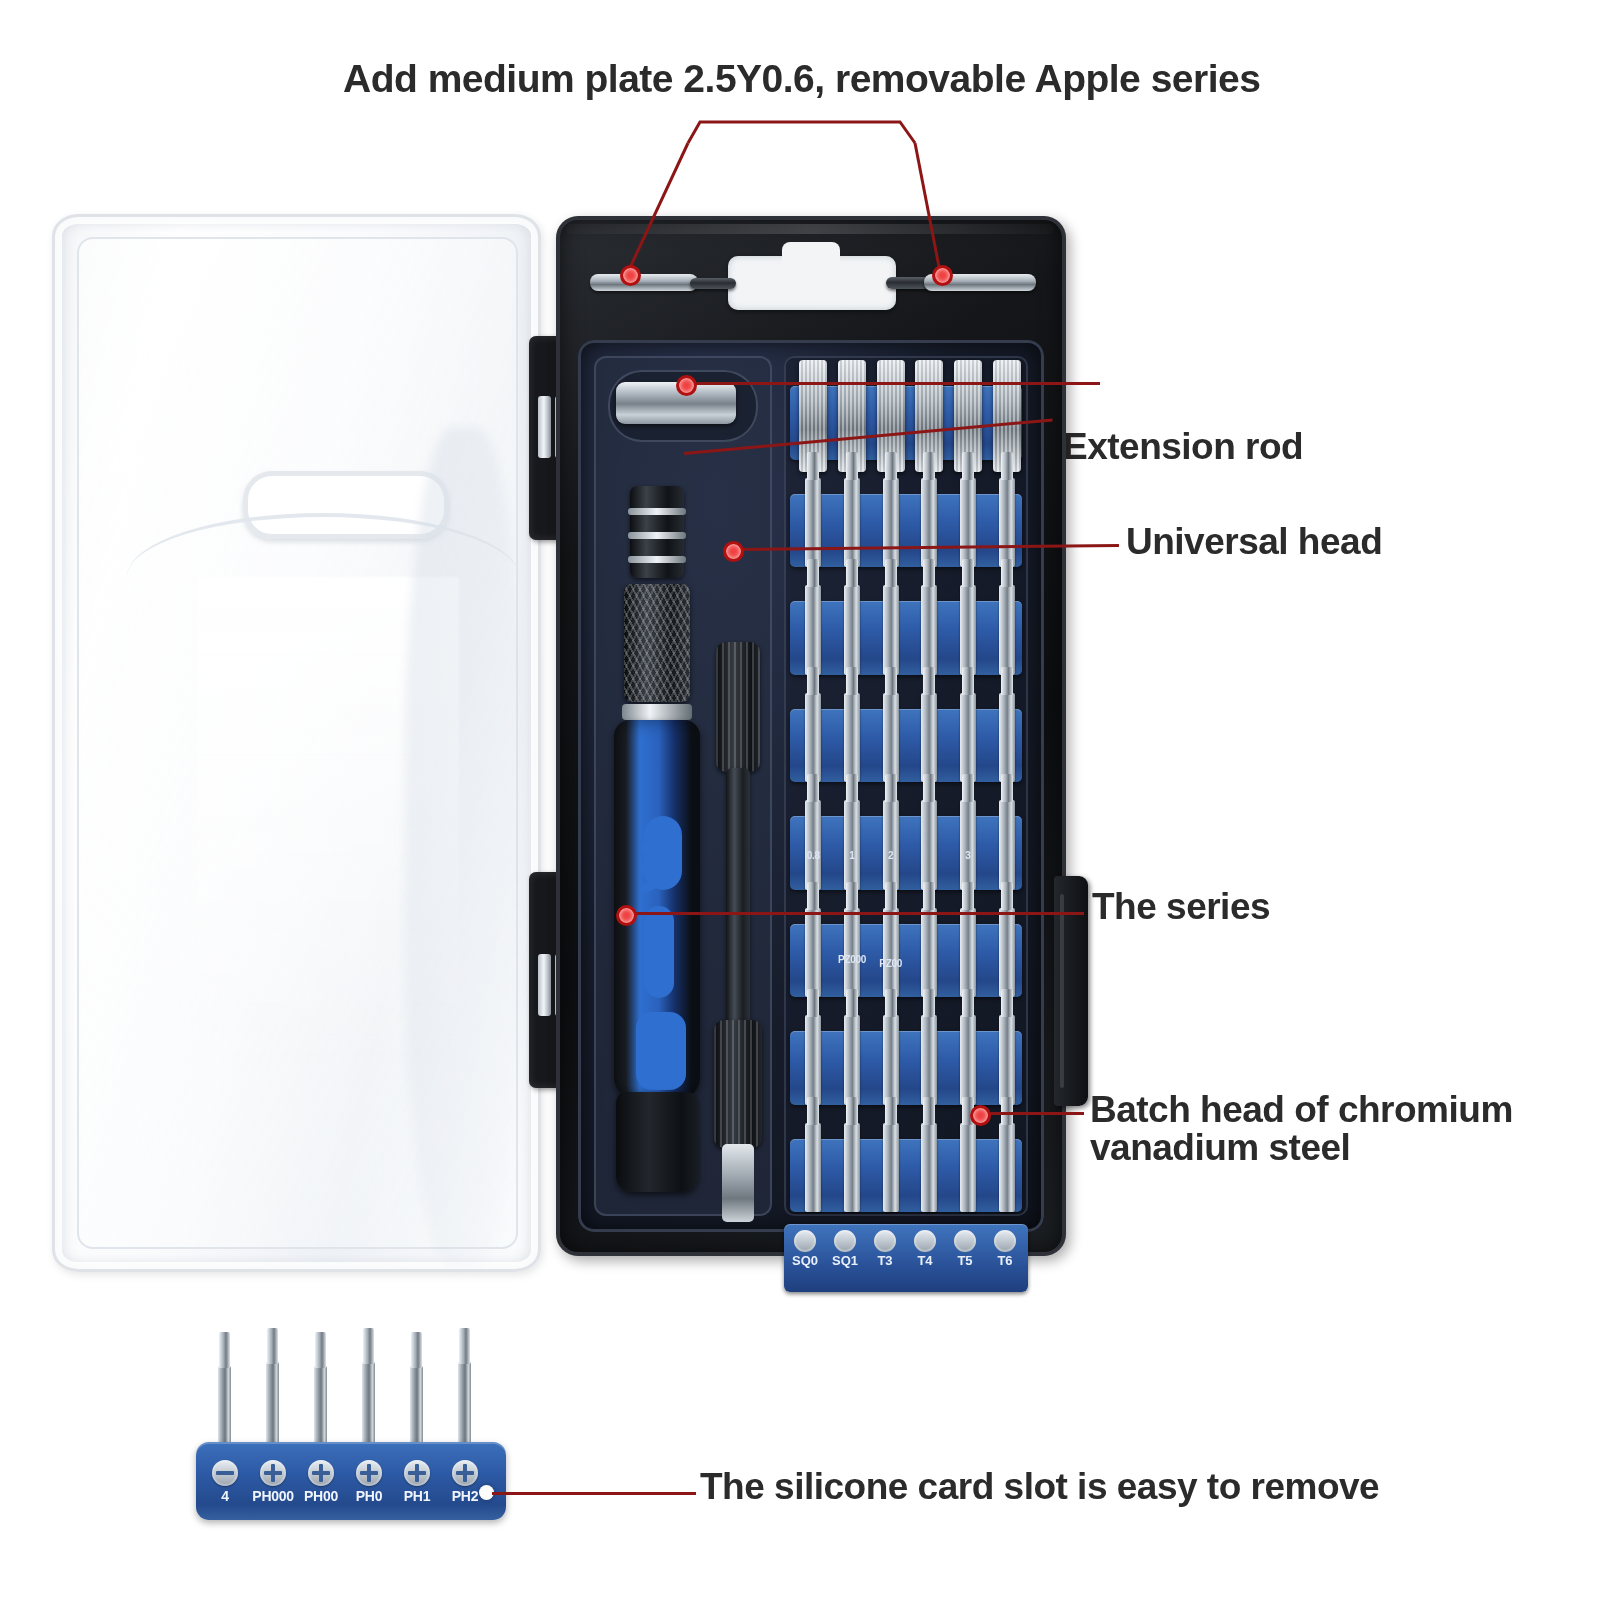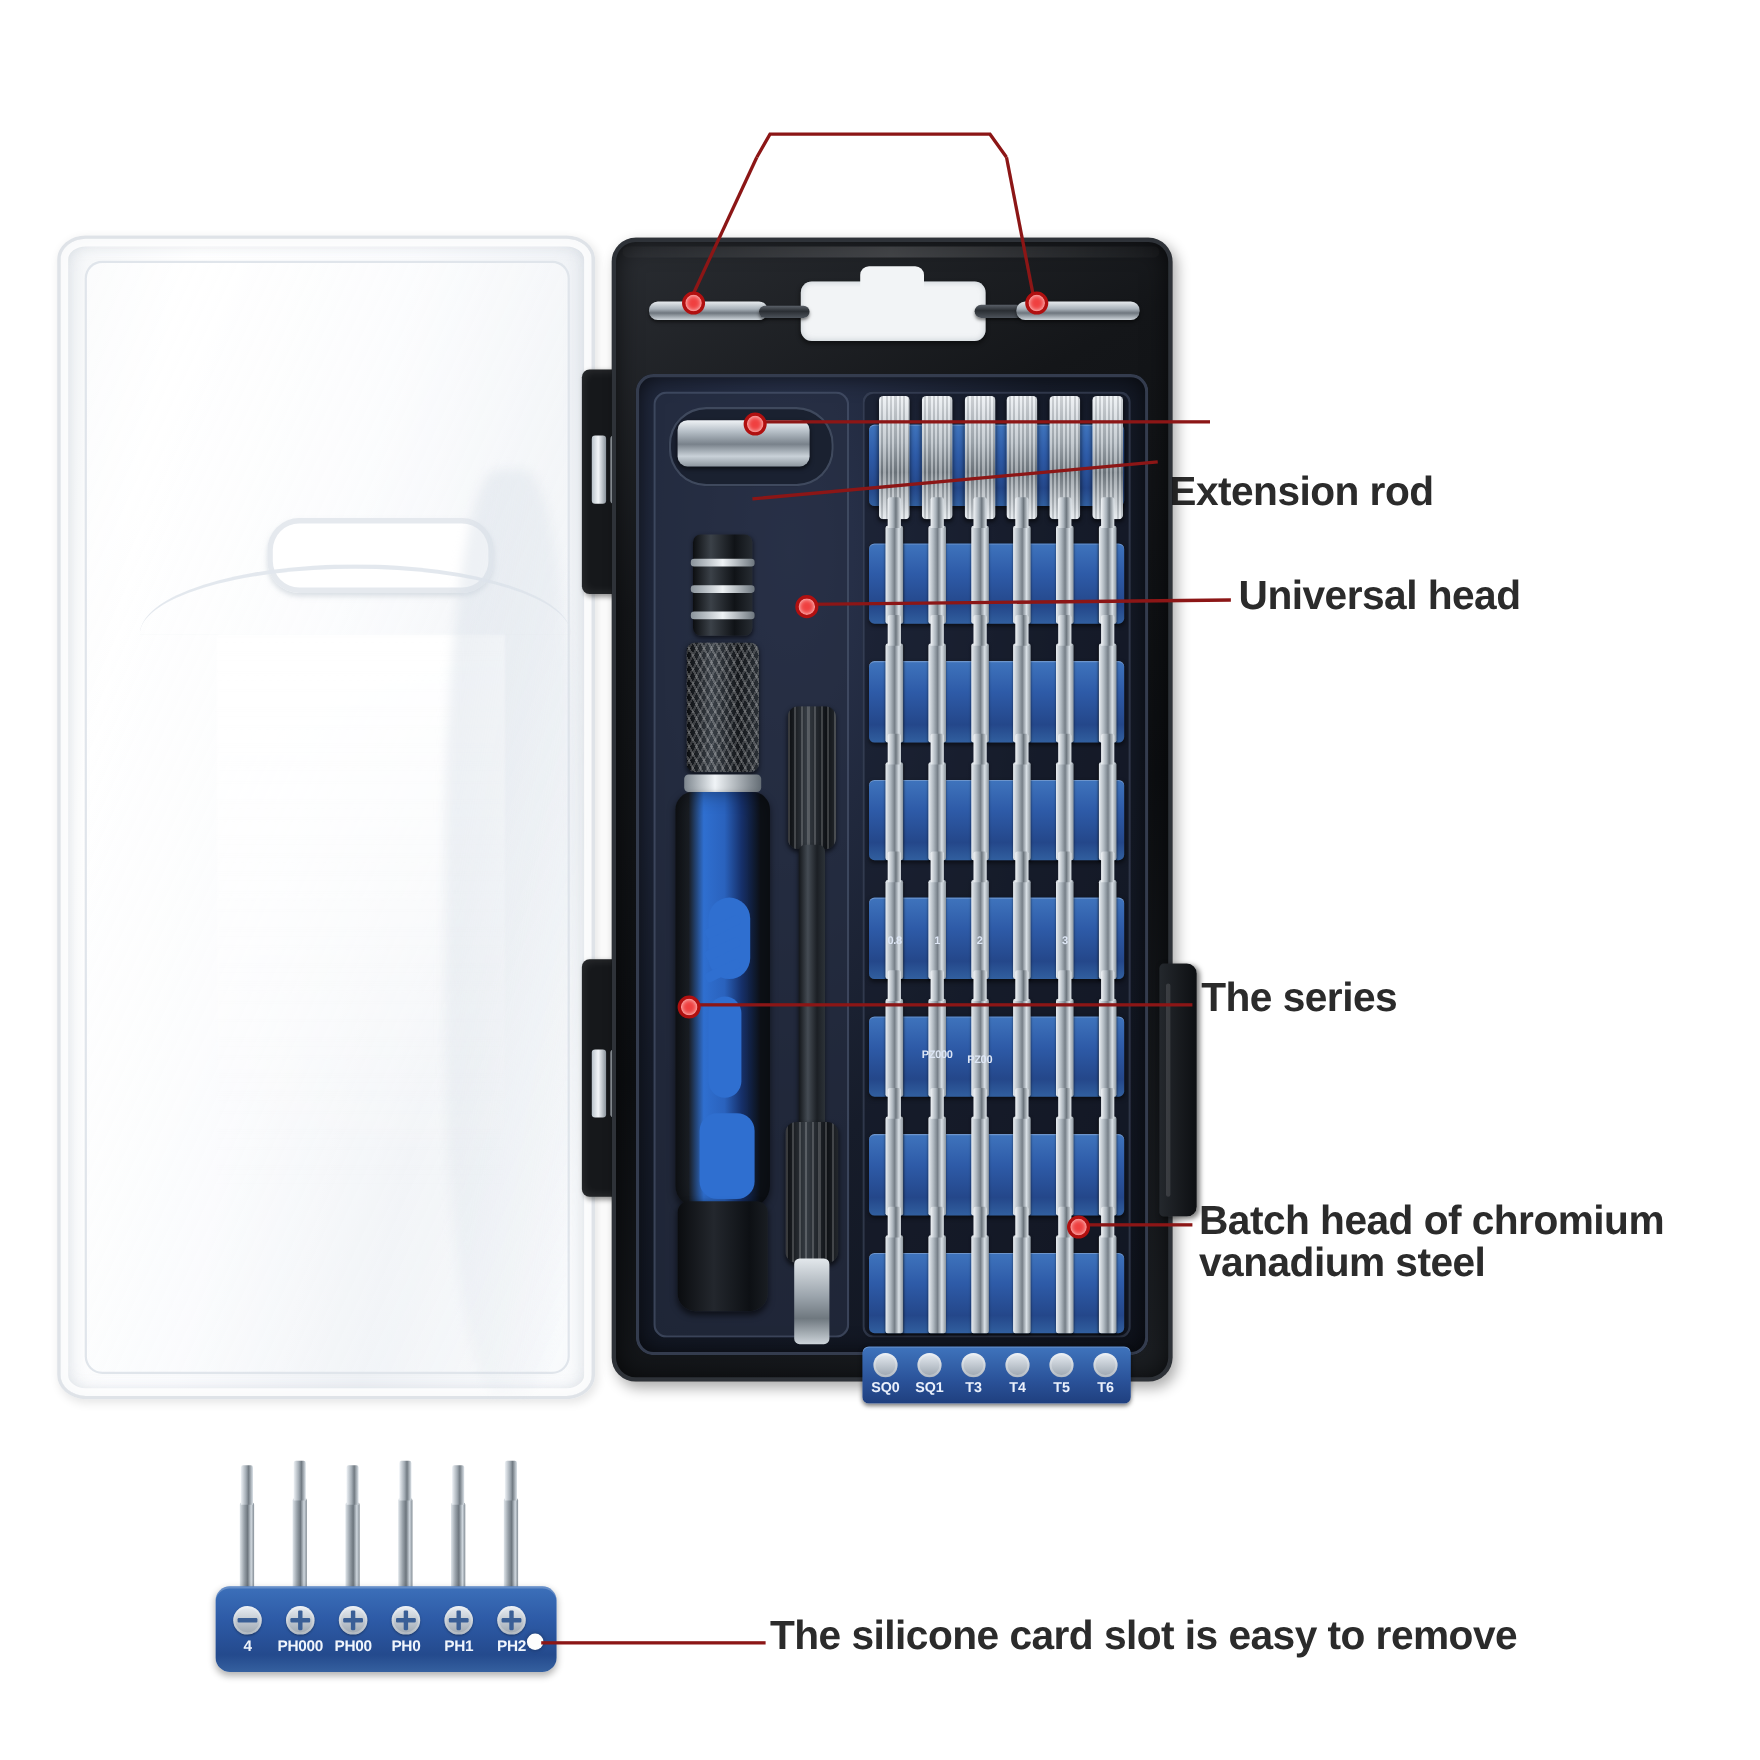--- a/index.html
+++ b/index.html
@@ -165,21 +165,21 @@
         box-shadow:0 1px 2px rgba(0,0,0,.6);}
   .bit .tip{position:absolute;left:2px;top:-26px;width:12px;height:28px;border-radius:2px 2px 0 0;
         background:linear-gradient(90deg,#f2f5f8,#aab3bb 40%,#6d767e 62%,#e2e8ed);}
   .socket{position:absolute;width:28px;border-radius:4px;
         background:
           repeating-linear-gradient(90deg,rgba(255,255,255,.30) 0 2px,rgba(0,0,0,.12) 2px 4px),
           linear-gradient(180deg,#eaeef2,#aeb7bf 38%,#79828a 62%,#dfe5ea);
         box-shadow:0 2px 4px rgba(0,0,0,.6);}
 
   
-  #bottom-row{position:absolute;left:206px;top:884px;width:244px;height:52px;border-radius:6px;
+  #bottom-row{position:absolute;left:206px;top:884px;width:244px;height:68px;border-radius:6px;
         background:linear-gradient(180deg,#3f74bd,#2a5299 60%,#1f3f7e);
         box-shadow:inset 0 1px 0 rgba(255,255,255,.25),0 2px 4px rgba(0,0,0,.5);}
   .brow-item{position:absolute;top:6px;width:38px;text-align:center;color:#eaf0fb;
         font-size:13px;font-weight:bold;}
   .brow-item .glyph{width:22px;height:22px;margin:0 auto 1px;border-radius:50%;
         background:linear-gradient(180deg,#e8edf3,#9aa4ae);position:relative;
         box-shadow:inset 0 0 0 2px rgba(255,255,255,.25);}
 
   
   #card{position:absolute;left:196px;top:1442px;width:310px;height:78px;border-radius:13px;
@@ -199,20 +199,21 @@
   .cbit{position:absolute;bottom:0;width:13px;border-radius:2px;
         background:linear-gradient(90deg,#dfe5ea 0%,#9aa3ab 30%,#6c757d 55%,#cfd7de 80%,#848d95 100%);}
   .cbit .ctip{position:absolute;left:1px;top:-34px;width:11px;height:36px;
         background:linear-gradient(90deg,#eef2f6,#a4adb5 42%,#727b83 64%,#dbe2e8);border-radius:2px 2px 0 0;}
 </style>
 </head>
 <body>
 
 <div class="stage">
 
+  <div class="callout" id="title-callout">Add medium plate 2.5Y0.6, removable Apple series</div>
   <div class="callout" id="lbl-ext">Extension rod</div>
   <div class="callout" id="lbl-hose">Universal head</div>
   <div class="callout" id="lbl-handle">The series</div>
   <div class="callout" id="lbl-batch">Batch head of chromium
 vanadium steel</div>
   <div class="callout" id="lbl-silicone">The silicone card slot is easy to remove</div>
 
   <div id="lid">
     <div id="lid-inner"></div>
     <div id="lid-hang"></div>

